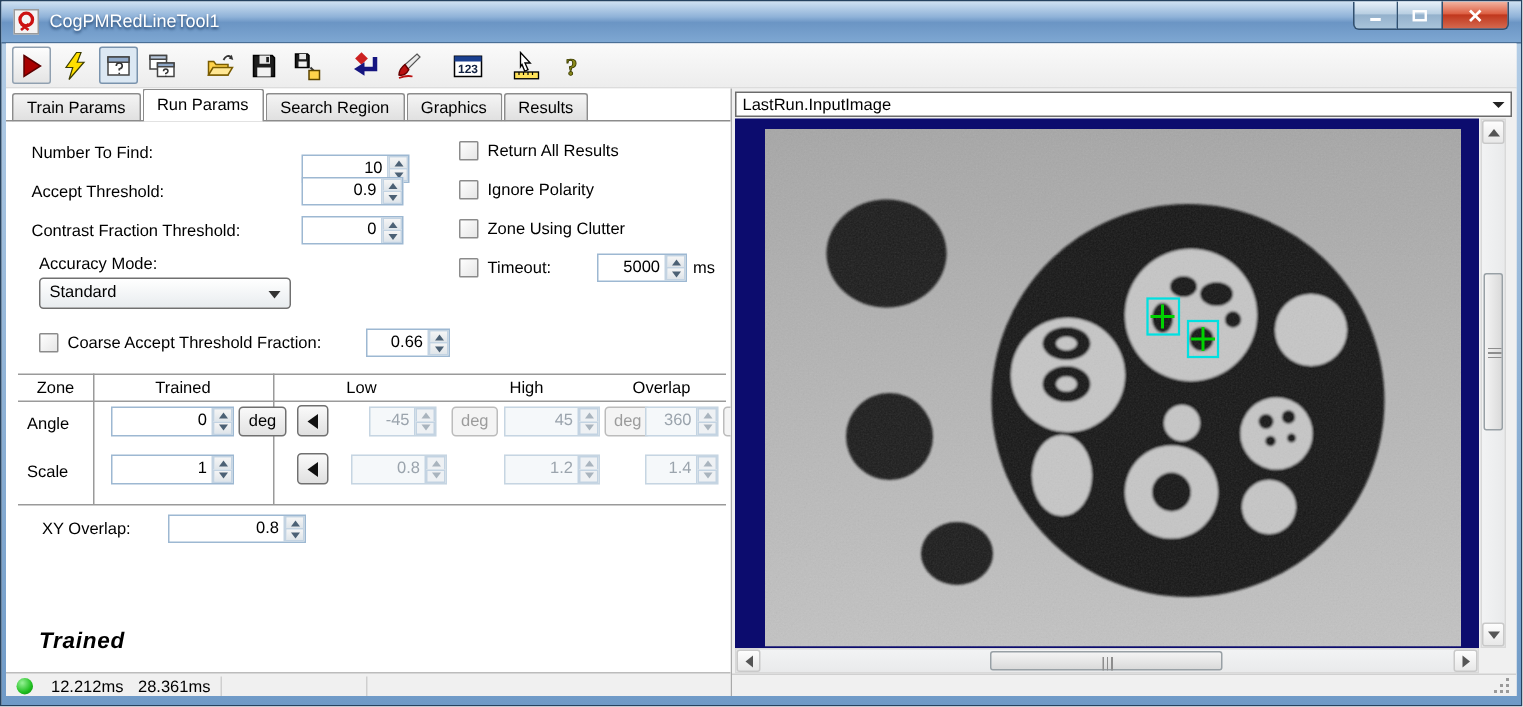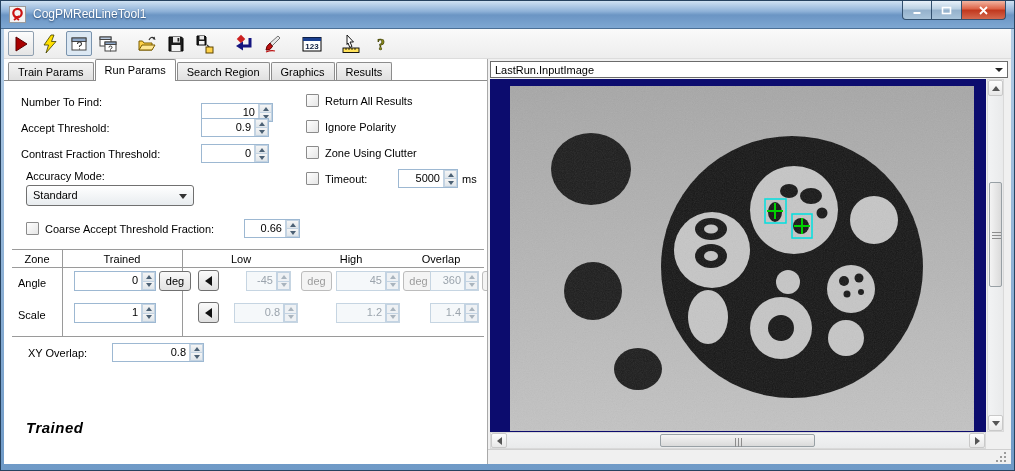--- a/index.html
+++ b/index.html
@@ -461,20 +461,27 @@
                 </span>
                 <span class="sbd">
                   <span class="tri-dn"></span>
                 </span>
               </span>
           </div>
 
           <div class="trained">Trained</div>
         </div>
 
+        <div class="lstatus">
+          <span class="led"></span>
+          <span class="lbl" style="left:30px;top:3px">12.212ms</span>
+          <span class="lbl" style="left:88px;top:3px">28.361ms</span>
+          <span class="ls-sep" style="left:143px"></span>
+          <span class="ls-sep" style="left:240px"></span>
+        </div>
       </div>
 
       <div class="right-panel">
         <div class="rec-combo">
           <span>LastRun.InputImage</span>
           <span class="carrow"></span>
         </div>
 
         <div class="viewport">
           <svg width="464" height="345" style="position:absolute;left:20px;top:7px">

